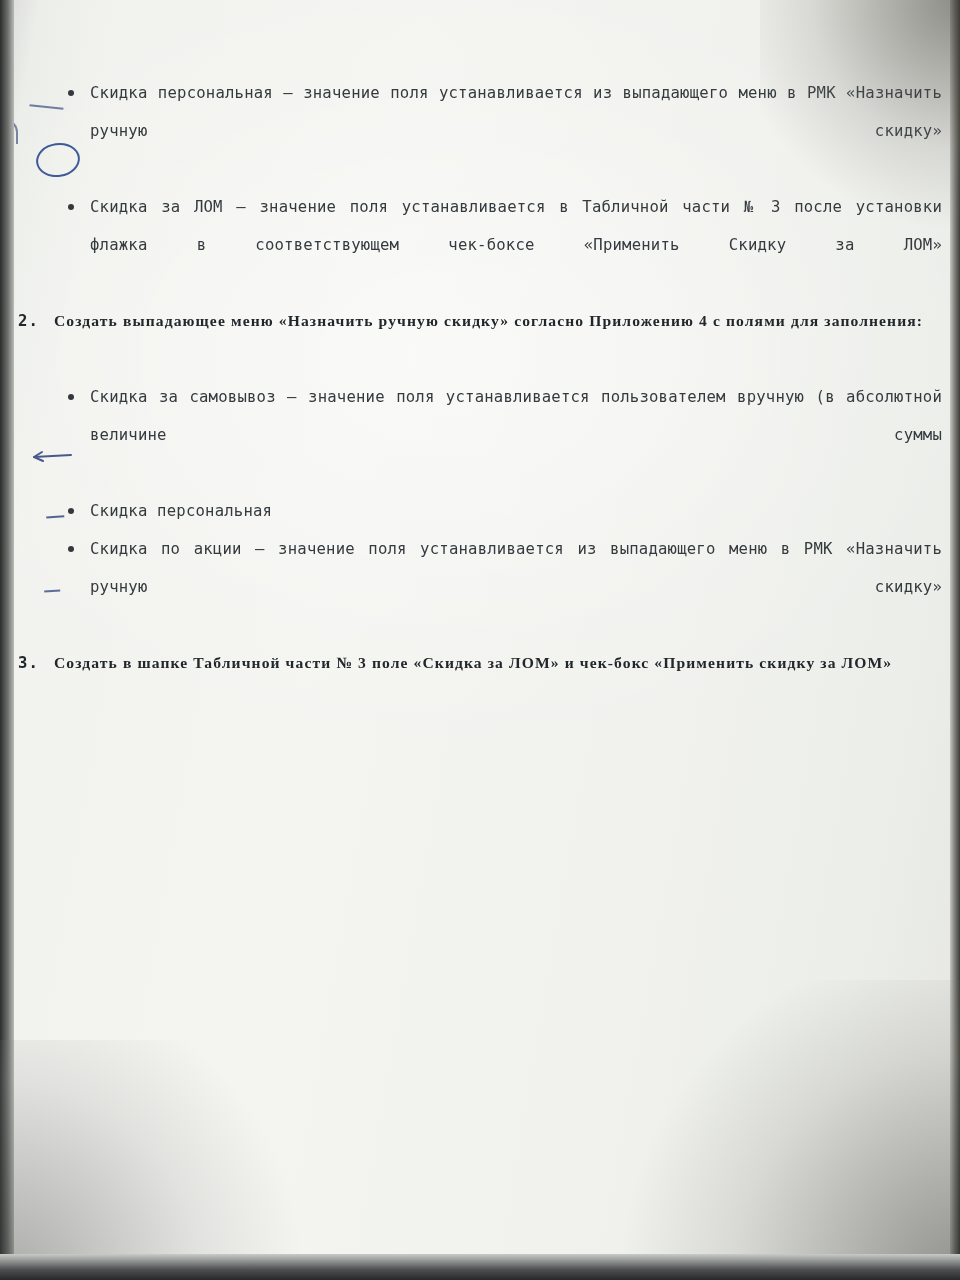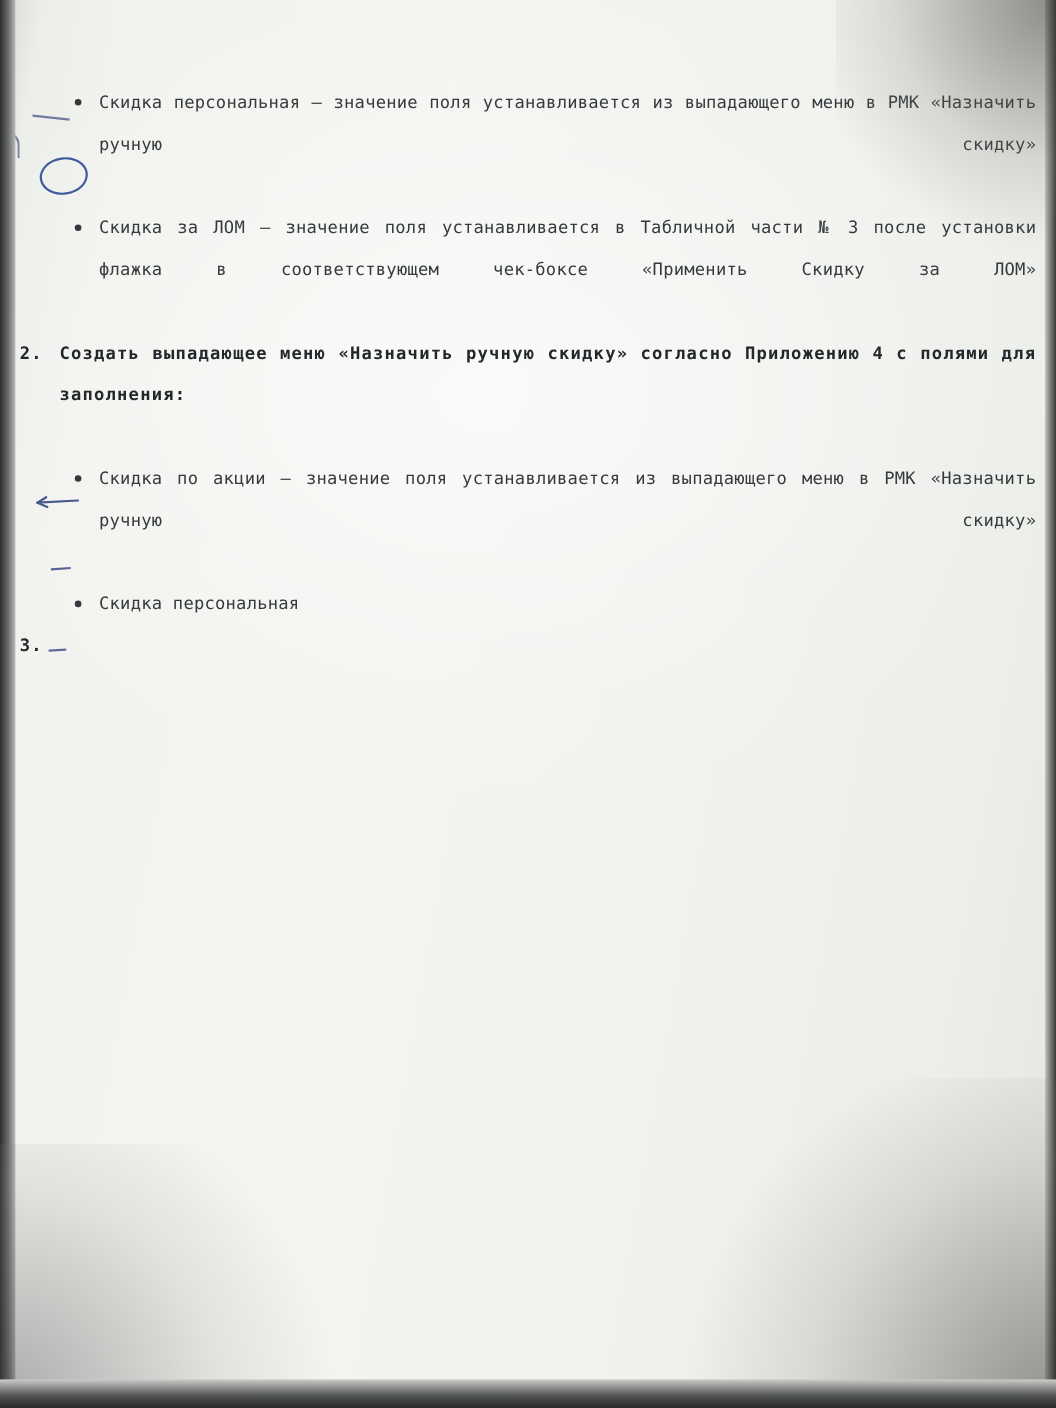--- a/index.html
+++ b/index.html
@@ -110,20 +110,21 @@
   }
   .num-item .num {
     position: absolute;
     left: 0;
     top: 0;
     font-weight: bold;
   }
   .num-item .cont {
     display: block;
     padding-left: 14px;
+    font-family: Liberation Serif, serif;
   }
 
   
   .jt {
     text-align: justify;
     text-justify: inter-character;
   }
   .jt::after {
     content: "";
     display: inline-block;
@@ -209,33 +210,38 @@
       <span class="dot"></span>
       <span>Скидка за ЛОМ – значение поля устанавливается в Табличной части № 3 после установки флажка в соответствующем чек-боксе «Применить Скидку за ЛОМ»</span>
     </div>
 
 
     <div class="num-item jt">
       <span class="num">2.</span>
       <span class="cont">Создать выпадающее меню «Назначить ручную скидку» согласно Приложению 4 с полями для заполнения:</span>
     </div>
 
+    <div class="bullet-item jt">
+      <span class="dot"></span>
+      <span>Скидка за самовывоз – значение поля устанавливается пользователем вручную (в абсолютной величине суммы</span>
+    </div>
+
+    <div class="bullet-item nojust">
+      <span class="dot"></span>
+      <span>Скидка персональная</span>
+    </div>
 
     <div class="bullet-item jt">
       <span class="dot"></span>
       <span>Скидка по акции – значение поля устанавливается из выпадающего меню в РМК «Назначить ручную скидку»</span>
-    </div>
-
-    <div class="bullet-item nojust">
-      <span class="dot"></span>
-      <span>Скидка персональная</span>
     </div>
 
     <div class="num-item jt">
       <span class="num">3.</span>
+      <span class="cont">Создать в шапке Табличной части № 3 поле «Скидка за ЛОМ» и чек-бокс «Применить скидку за ЛОМ»</span>
     </div>
 
   </div>
 
   <div class="pen" id="pen-left-stub"></div>
   <div class="pen" id="pen-line-1"></div>
   <div class="pen" id="pen-ellipse"></div>
   <svg class="pen" id="pen-arrow" viewBox="0 0 44 16">
     <path d="M43 7 L6 9" stroke="#2b3f7d" stroke-width="2" fill="none" stroke-linecap="round"></path>
     <path d="M6 9 L14 4 M6 9 L15 13" stroke="#2b3f7d" stroke-width="2" fill="none" stroke-linecap="round"></path>

